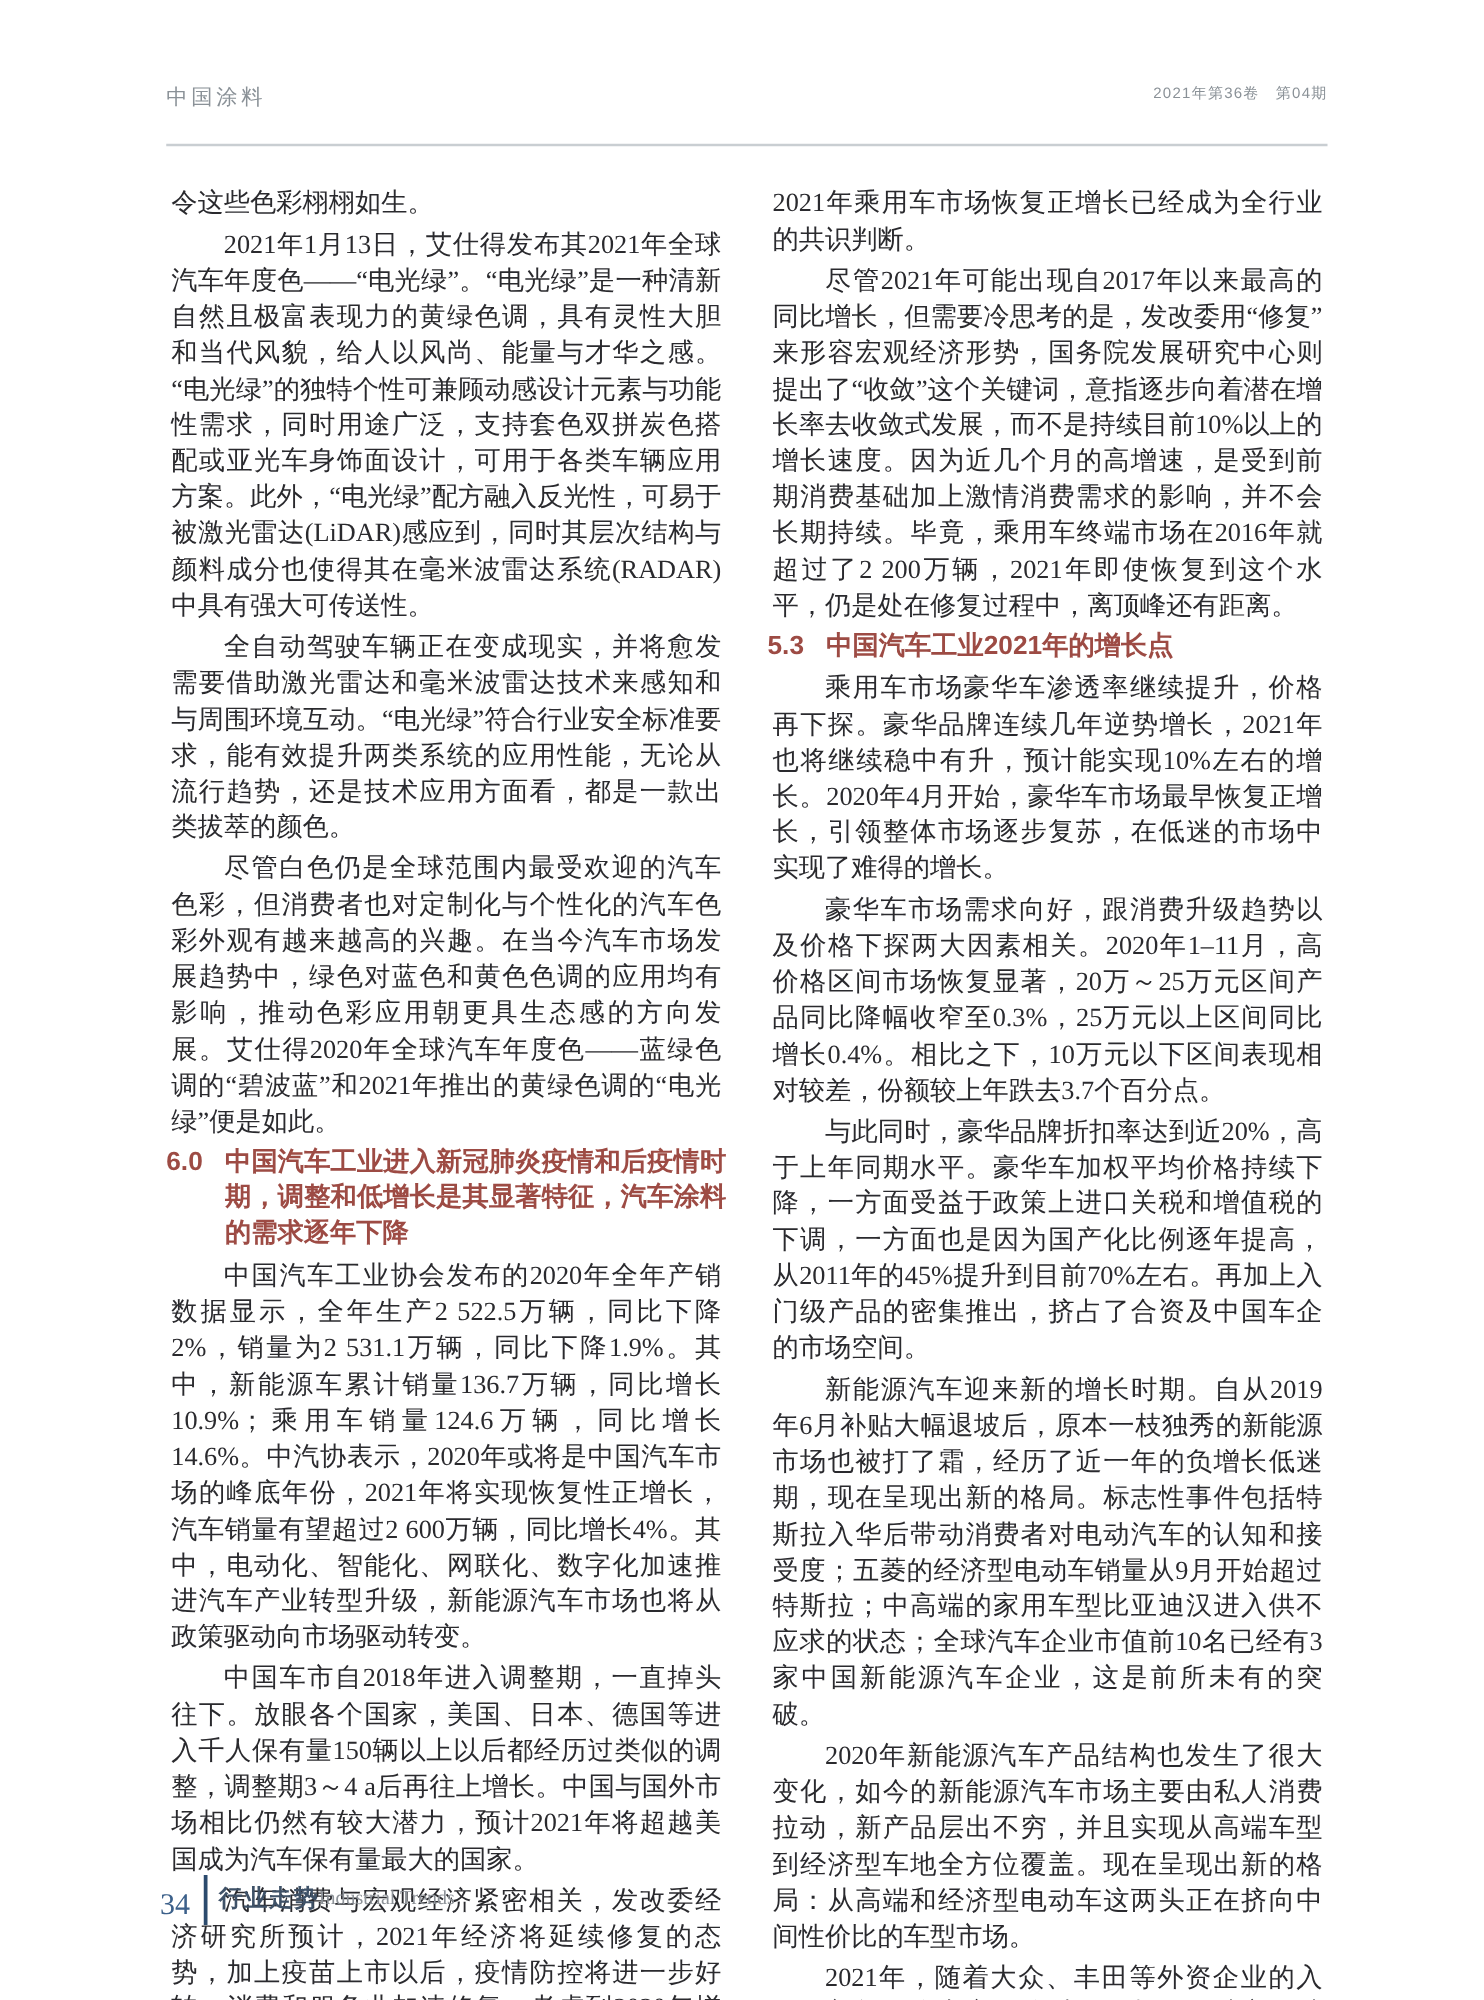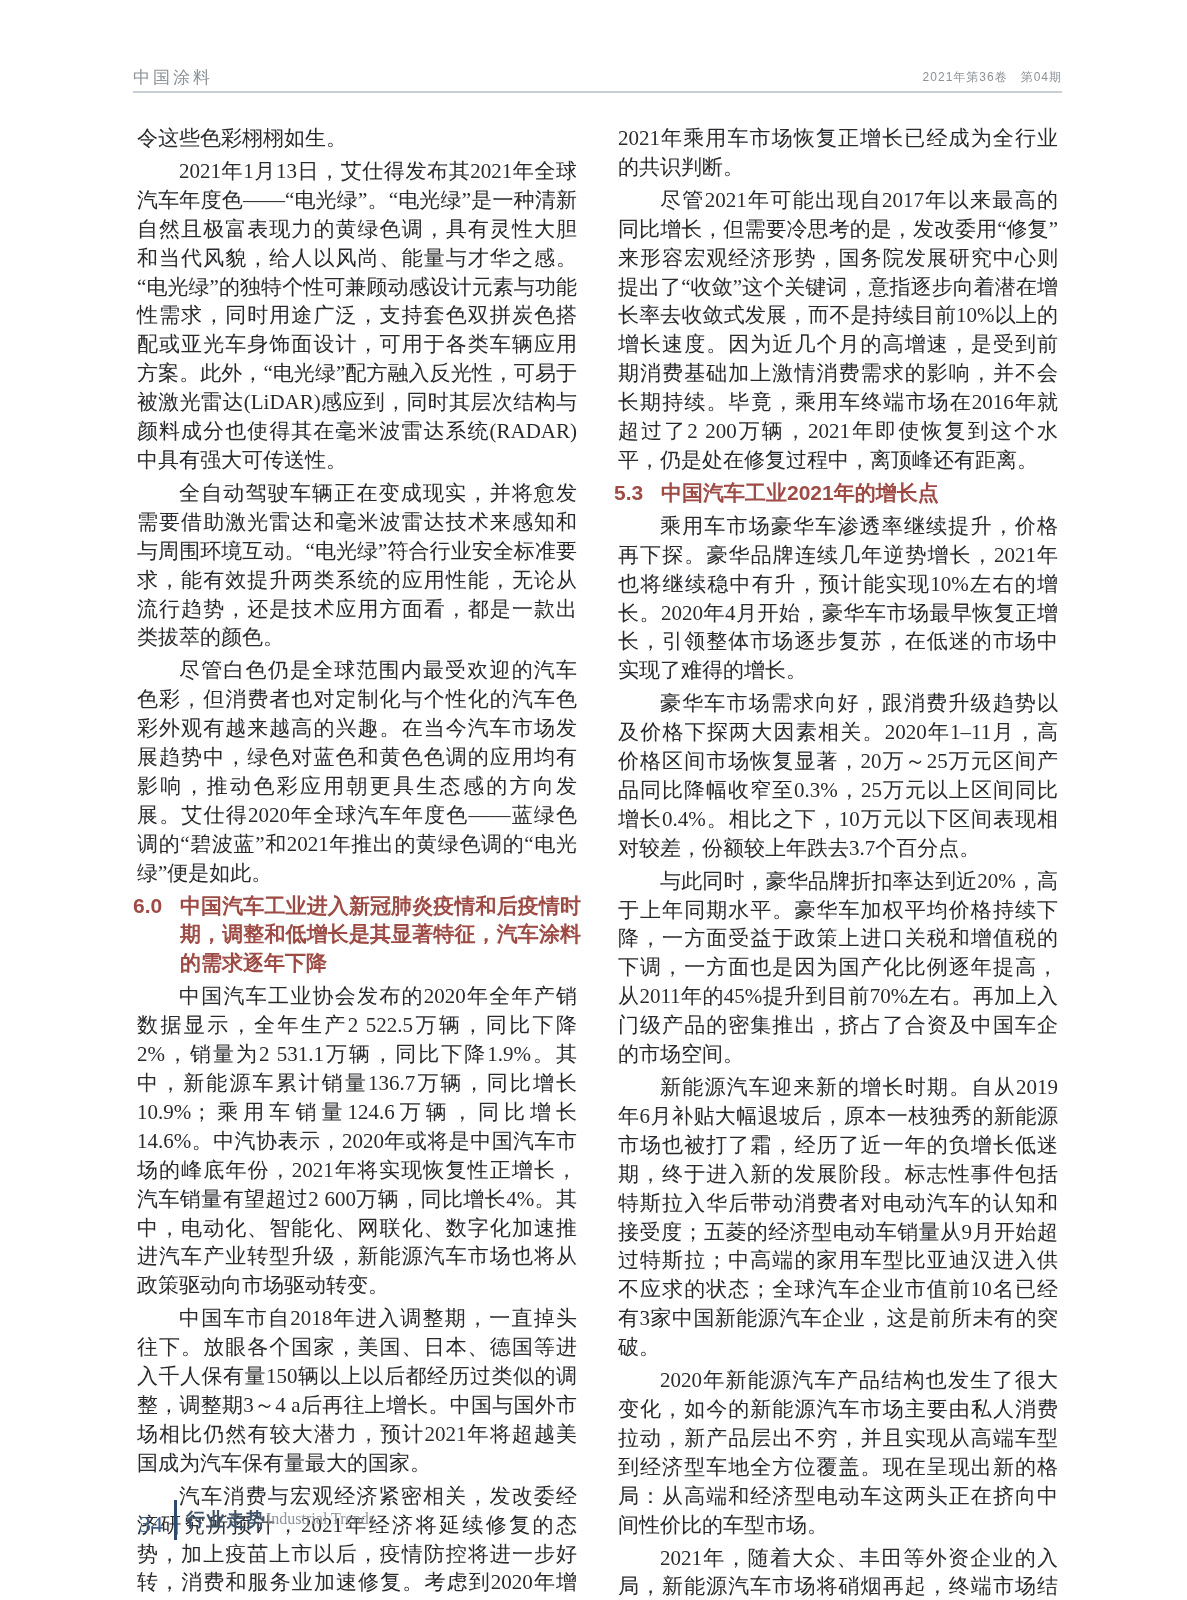--- a/index.html
+++ b/index.html
@@ -24,25 +24,25 @@
     overflow:hidden;
   }
   .page{
     position:absolute;inset:0;
     padding:66px 125px 0 133px;
   }
   
   .pg-header{
     display:flex;
     justify-content:space-between;
-    align-items:center;
+    align-items:flex-start;
     width:929px;
     color:var(--header-gray);
     border-bottom:2px solid var(--rule-gray);
-    padding-bottom:2px;
+    padding-bottom:26px;
   }
   .journal-name{
     font-family:"Liberation Sans","DejaVu Sans",sans-serif;
     font-size:17px;
     letter-spacing:3px;
   }
   .issue-info{
     font-family:"Liberation Sans","DejaVu Sans",sans-serif;
     font-size:12px;
     letter-spacing:1px;
@@ -76,21 +76,21 @@
   .hnum{
     flex:0 0 47px;
   }
   .htext{
     flex:1;
     text-align:justify;
   }
   
   .pg-footer{
     position:absolute;
-    left:139px;
+    left:128px;
     top:1500px;
     display:flex;
     align-items:center;
   }
   .page-number{
     font-size:24px;
     color:var(--footer-blue);
     margin-right:11px;
     line-height:1;
     padding-top:8px;
@@ -143,21 +143,21 @@
     <div class="column" id="col-right">
         <p class="para">2021年乘用车市场恢复正增长已经成为全行业的共识判断。</p>
         <p class="para indent">尽管2021年可能出现自2017年以来最高的同比增长，但需要冷思考的是，发改委用“修复”来形容宏观经济形势，国务院发展研究中心则提出了“收敛”这个关键词，意指逐步向着潜在增长率去收敛式发展，而不是持续目前10%以上的增长速度。因为近几个月的高增速，是受到前期消费基础加上激情消费需求的影响，并不会长期持续。毕竟，乘用车终端市场在2016年就超过了2 200万辆，2021年即使恢复到这个水平，仍是处在修复过程中，离顶峰还有距离。</p>
         <div class="heading">
           <span class="hnum">5.3</span>
           <span class="htext">中国汽车工业2021年的增长点</span>
         </div>
         <p class="para indent">乘用车市场豪华车渗透率继续提升，价格再下探。豪华品牌连续几年逆势增长，2021年也将继续稳中有升，预计能实现10%左右的增长。2020年4月开始，豪华车市场最早恢复正增长，引领整体市场逐步复苏，在低迷的市场中实现了难得的增长。</p>
         <p class="para indent">豪华车市场需求向好，跟消费升级趋势以及价格下探两大因素相关。2020年1–11月，高价格区间市场恢复显著，20万～25万元区间产品同比降幅收窄至0.3%，25万元以上区间同比增长0.4%。相比之下，10万元以下区间表现相对较差，份额较上年跌去3.7个百分点。</p>
         <p class="para indent">与此同时，豪华品牌折扣率达到近20%，高于上年同期水平。豪华车加权平均价格持续下降，一方面受益于政策上进口关税和增值税的下调，一方面也是因为国产化比例逐年提高，从2011年的45%提升到目前70%左右。再加上入门级产品的密集推出，挤占了合资及中国车企的市场空间。</p>
-        <p class="para indent">新能源汽车迎来新的增长时期。自从2019年6月补贴大幅退坡后，原本一枝独秀的新能源市场也被打了霜，经历了近一年的负增长低迷期，终于进入新的发展阶段。标志性事件包括特斯拉入华后带动消费者对电动汽车的认知和接受度；五菱的经济型电动车销量从9月开始超过特斯拉；中高端的家用车型比亚迪汉进入供不应求的状态；全球汽车企业市值前10名已经有3家中国新能源汽车企业，这是前所未有的突破。</p>
+        <p class="para indent">新能源汽车迎来新的增长时期。自从2019年6月补贴大幅退坡后，原本一枝独秀的新能源市场也被打了霜，经历了近一年的负增长低迷期，现在呈现出新的格局。标志性事件包括特斯拉入华后带动消费者对电动汽车的认知和接受度；五菱的经济型电动车销量从9月开始超过特斯拉；中高端的家用车型比亚迪汉进入供不应求的状态；全球汽车企业市值前10名已经有3家中国新能源汽车企业，这是前所未有的突破。</p>
         <p class="para indent">2020年新能源汽车产品结构也发生了很大变化，如今的新能源汽车市场主要由私人消费拉动，新产品层出不穷，并且实现从高端车型到经济型车地全方位覆盖。现在呈现出新的格局：从高端和经济型电动车这两头正在挤向中间性价比的车型市场。</p>
         <p class="para indent">2021年，随着大众、丰田等外资企业的入局，新能源汽车市场将硝烟再起，终端市场结构转变有望从哑</p>
       </div>
   </div>
 
   <div class="pg-footer">
     <span class="page-number">34</span>
     <span class="footer-bar"></span>
     <span class="footer-titles">
       <span class="footer-section-cn">行业走势</span>

